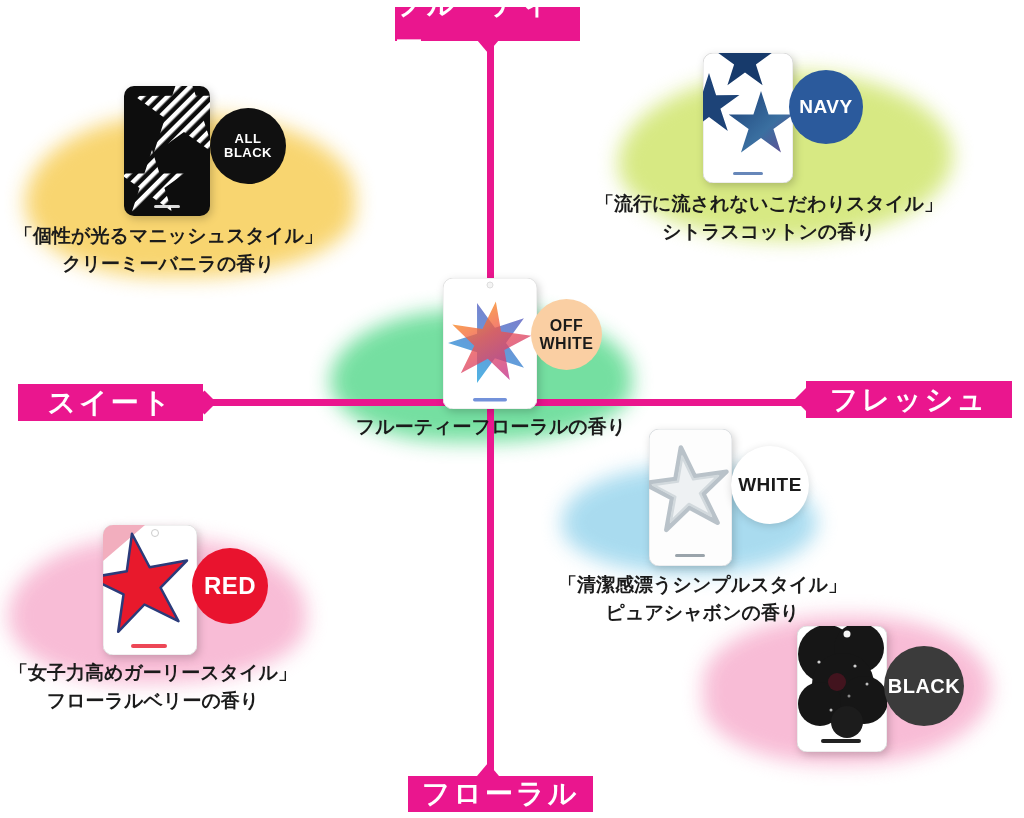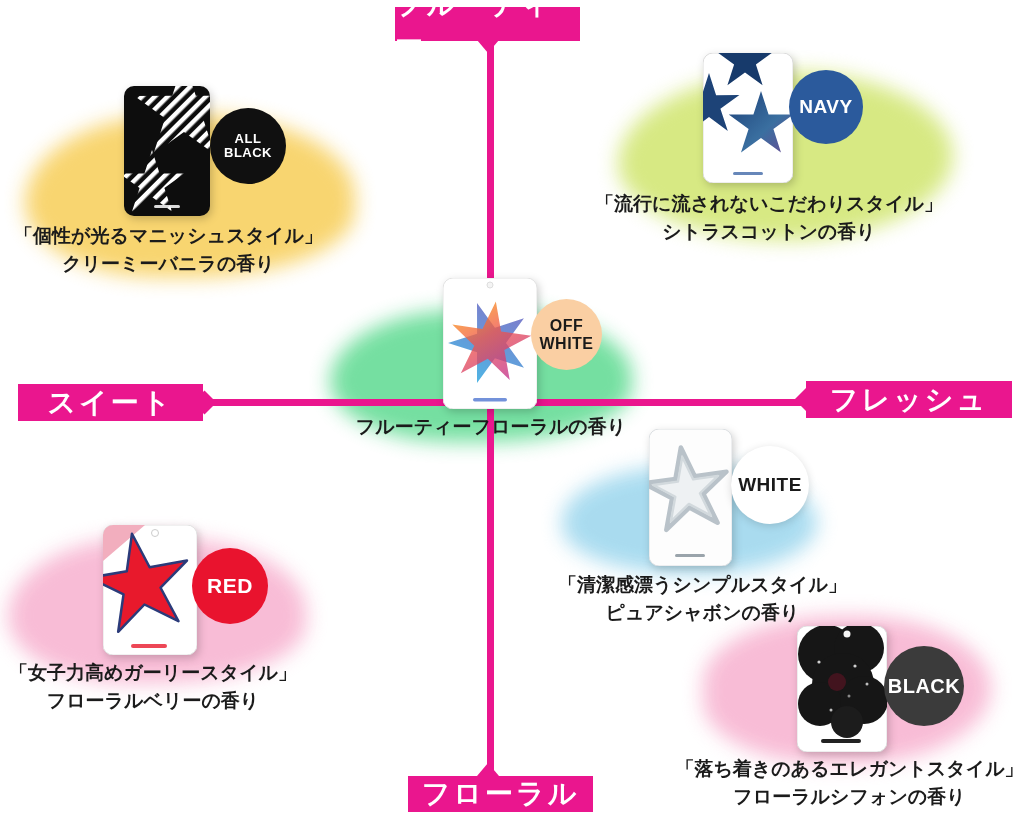--- a/index.html
+++ b/index.html
@@ -48,21 +48,21 @@
 
   
   .badge { position:absolute; z-index:6; border-radius:50%;
            display:flex; flex-direction:column; align-items:center; justify-content:center;
            font-weight:bold; line-height:1.1; letter-spacing:.5px; text-align:center; }
   .badge span { display:block; }
   .badge-all-black { left:210px; top:108px; width:76px; height:76px; font-size:13px; }
   .badge-navy      { left:789px; top:70px;  width:74px; height:74px; font-size:19px; }
   .badge-off-white { left:531px; top:299px; width:71px; height:71px; font-size:16px; }
   .badge-white     { left:731px; top:446px; width:78px; height:78px; font-size:19px; box-shadow:0 2px 8px rgba(0,0,0,.15); }
-  .badge-red       { left:192px; top:548px; width:76px; height:76px; font-size:21px; }
+  .badge-red       { left:192px; top:548px; width:76px; height:76px; font-size:24px; }
   .badge-black     { left:884px; top:646px; width:80px; height:80px; font-size:20px; }
 
   
   .desc { position:absolute; z-index:5; text-align:center; font-weight:bold;
           color:#1b1b1b; font-size:19px; line-height:28px; }
   .desc-all-black { left:1px;   top:222px; width:335px;text-align:center; }
   .desc-navy      { left:595px; top:190px; width:348px; }
   .desc-off-white { left:330px; top:413px; width:322px; }
   .desc-white     { left:545px; top:571px; width:315px; }
   .desc-red       { left:0px;   top:659px; width:306px; }
@@ -257,18 +257,14 @@
     <div>フルーティーフローラルの香り</div>
   </div>
   <div class="desc desc-white">
     <div>「清潔感漂うシンプルスタイル」</div>
     <div>ピュアシャボンの香り</div>
   </div>
   <div class="desc desc-red">
     <div>「女子力高めガーリースタイル」</div>
     <div>フローラルベリーの香り</div>
   </div>
-  <div class="desc desc-black">
-    <div>「落ち着きのあるエレガントスタイル」</div>
-    <div>フローラルシフォンの香り</div>
-  </div>
 
 </div>
 
 </body></html>

